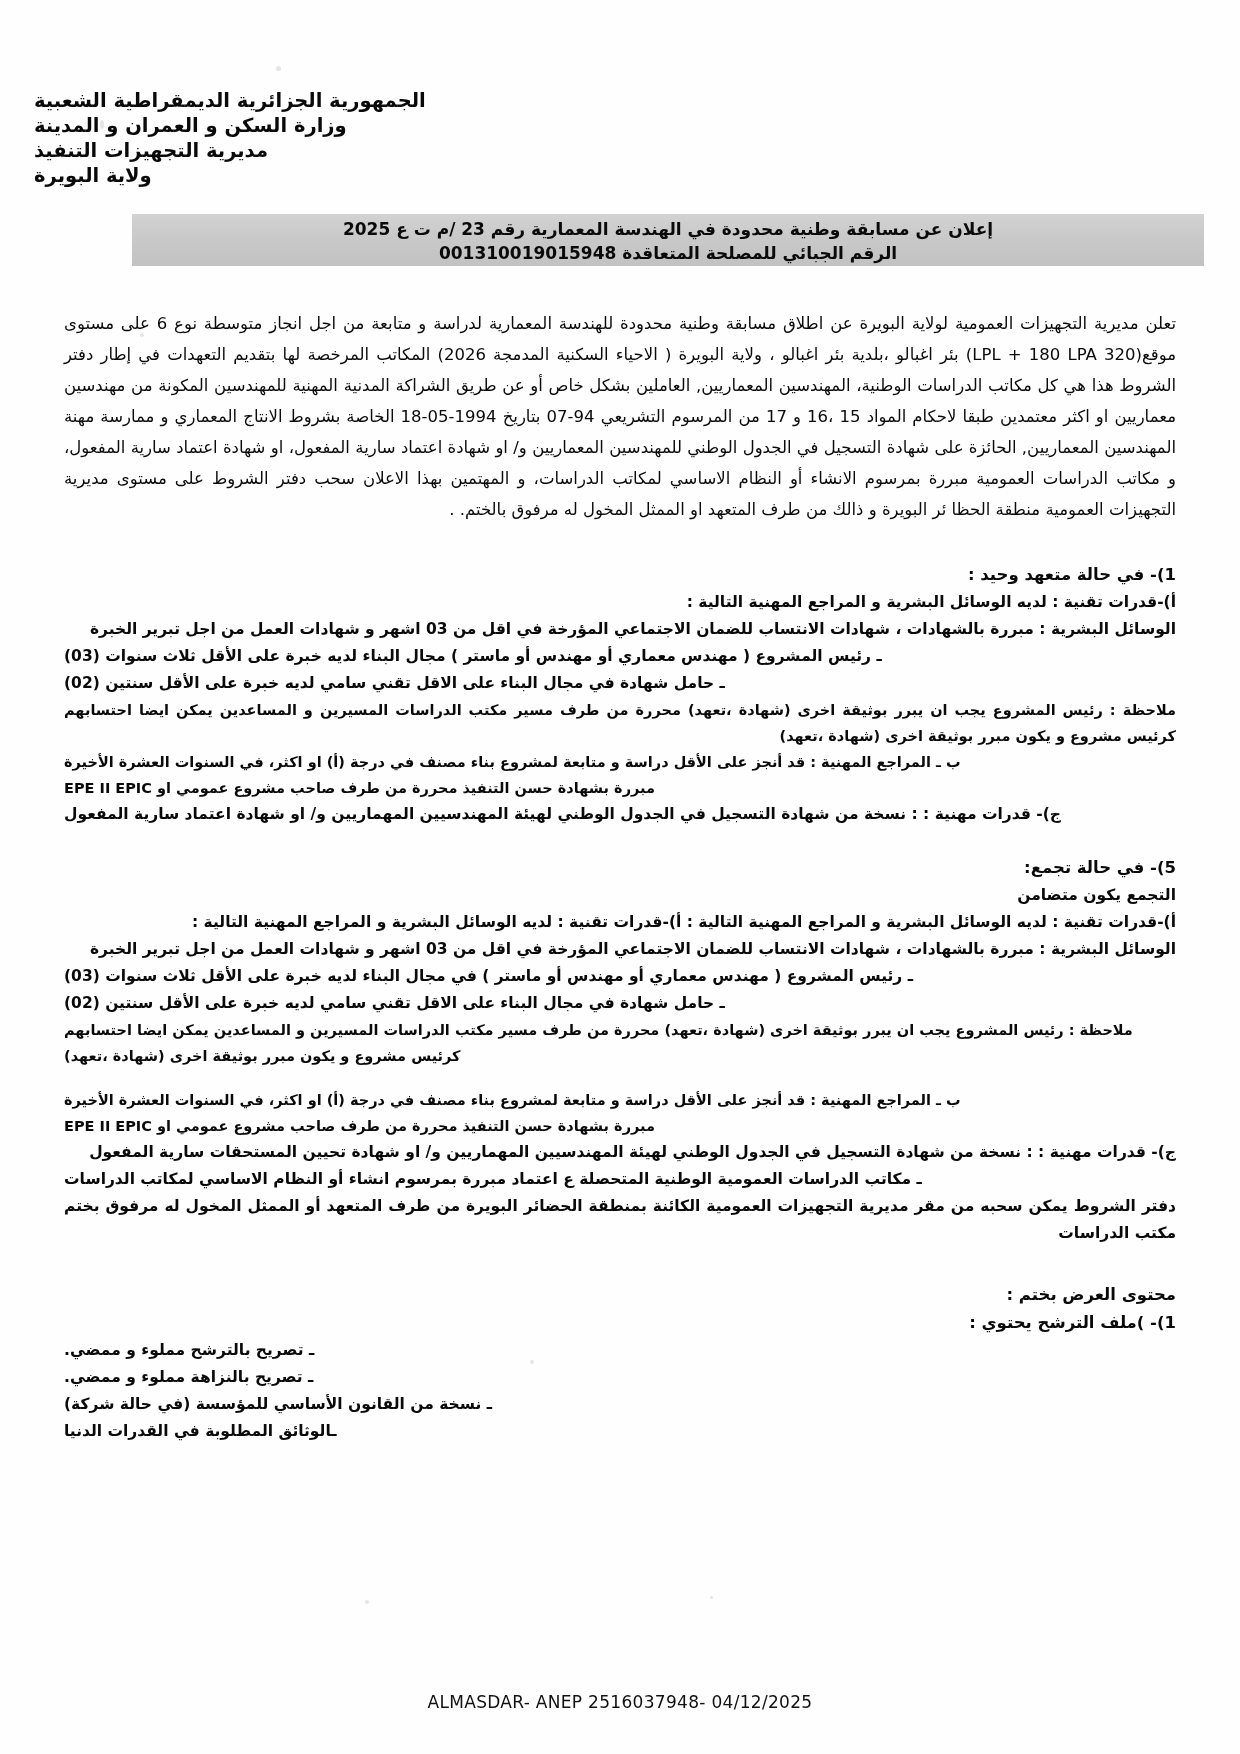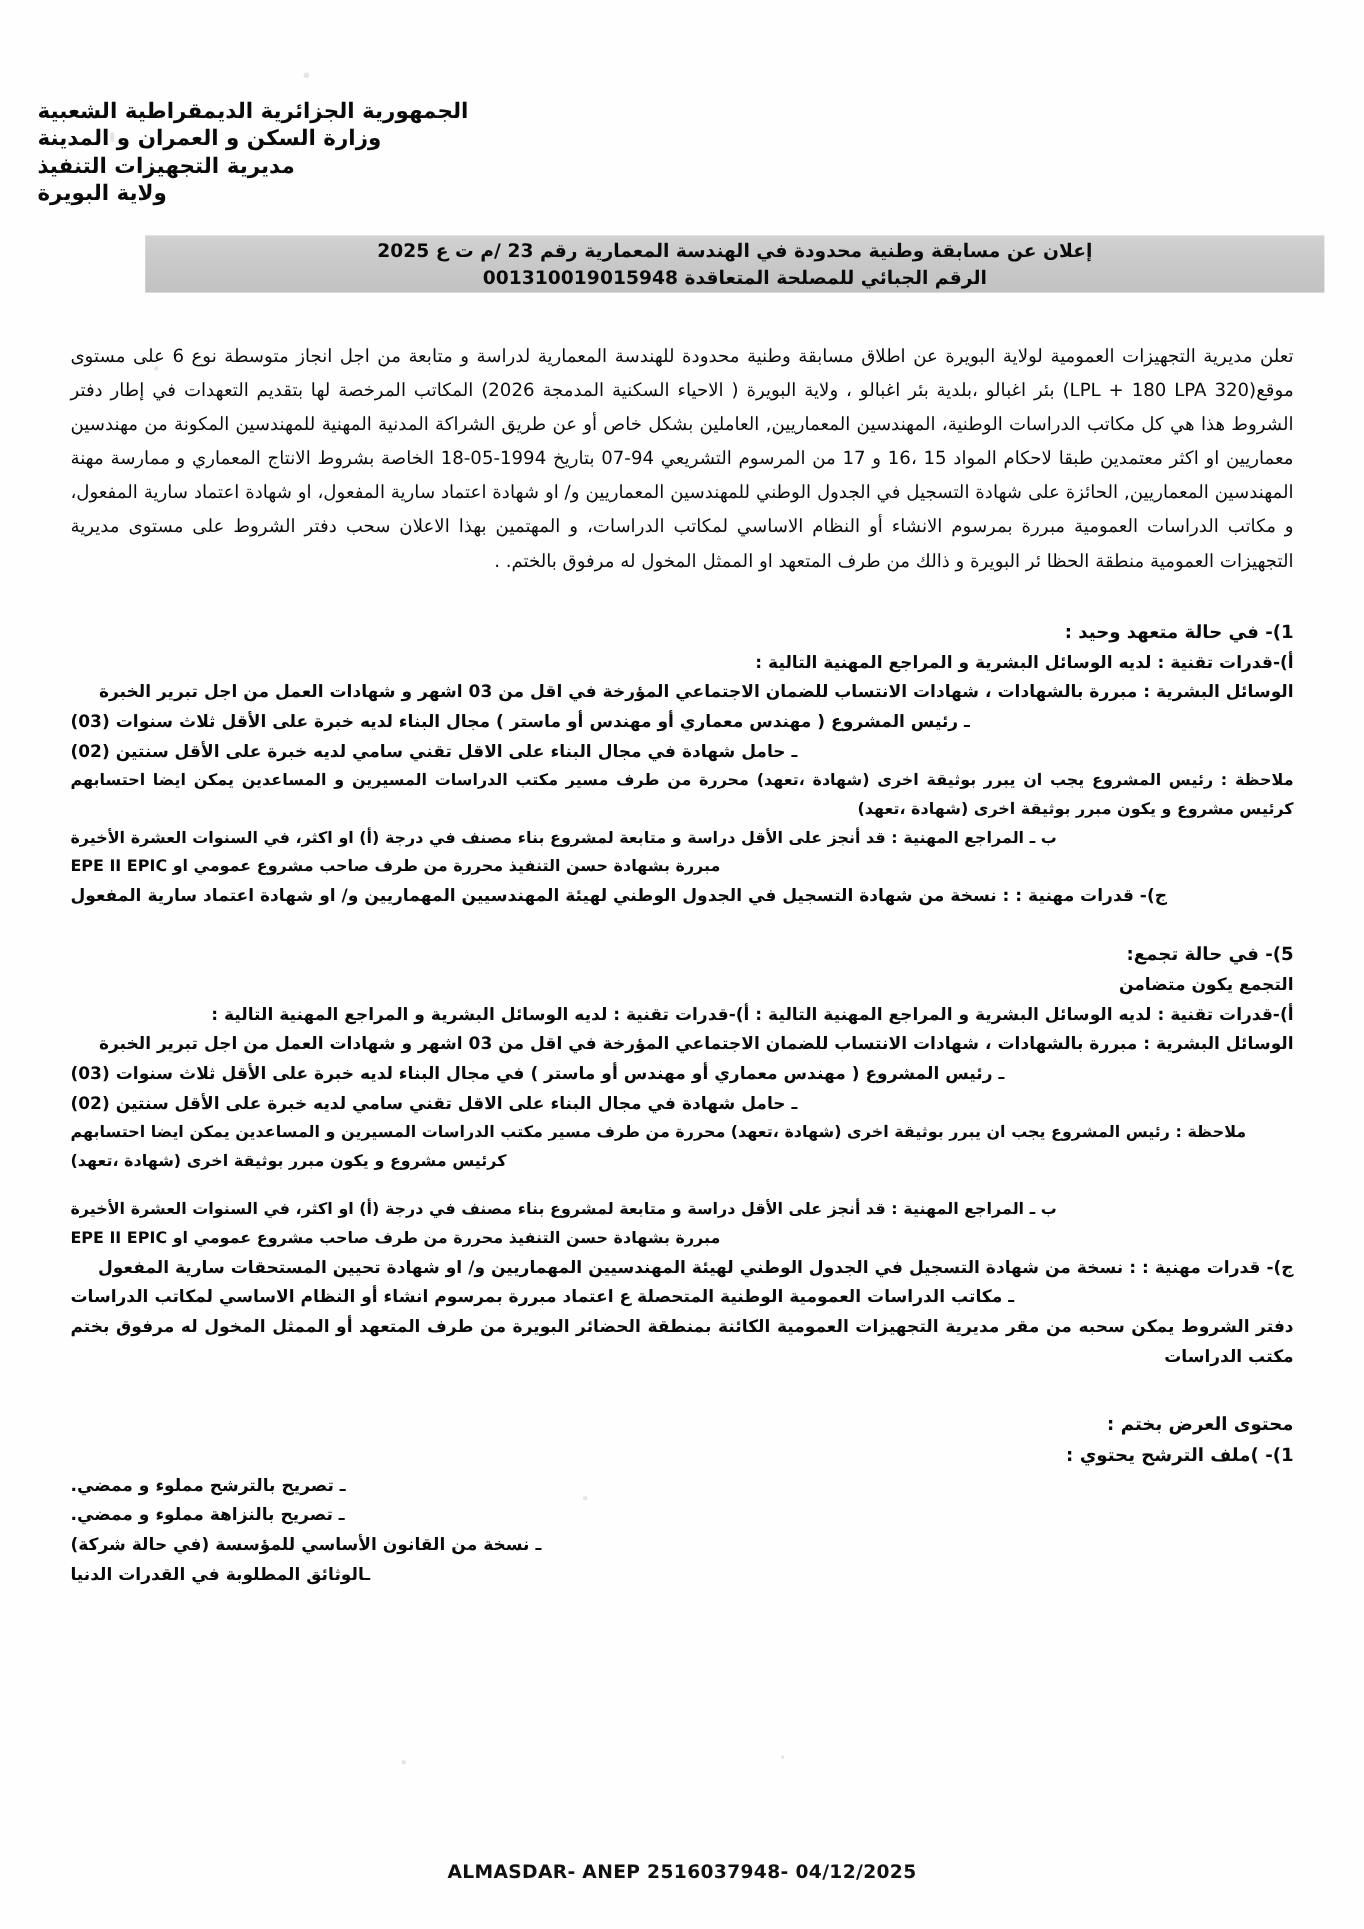--- a/index.html
+++ b/index.html
@@ -103,21 +103,21 @@
 
   
   .footer {
     position: absolute;
     bottom: 42px;
     left: 0;
     right: 0;
     text-align: center;
     direction: ltr;
     font-size: 17px;
-    font-weight: bold;
+    font-weight: normal;
     color: #111;
     letter-spacing: 0.3px;
   }
 
   
   .speck {
     position: absolute;
     background: #cfcfcf;
     border-radius: 50%;
     opacity: .55;

